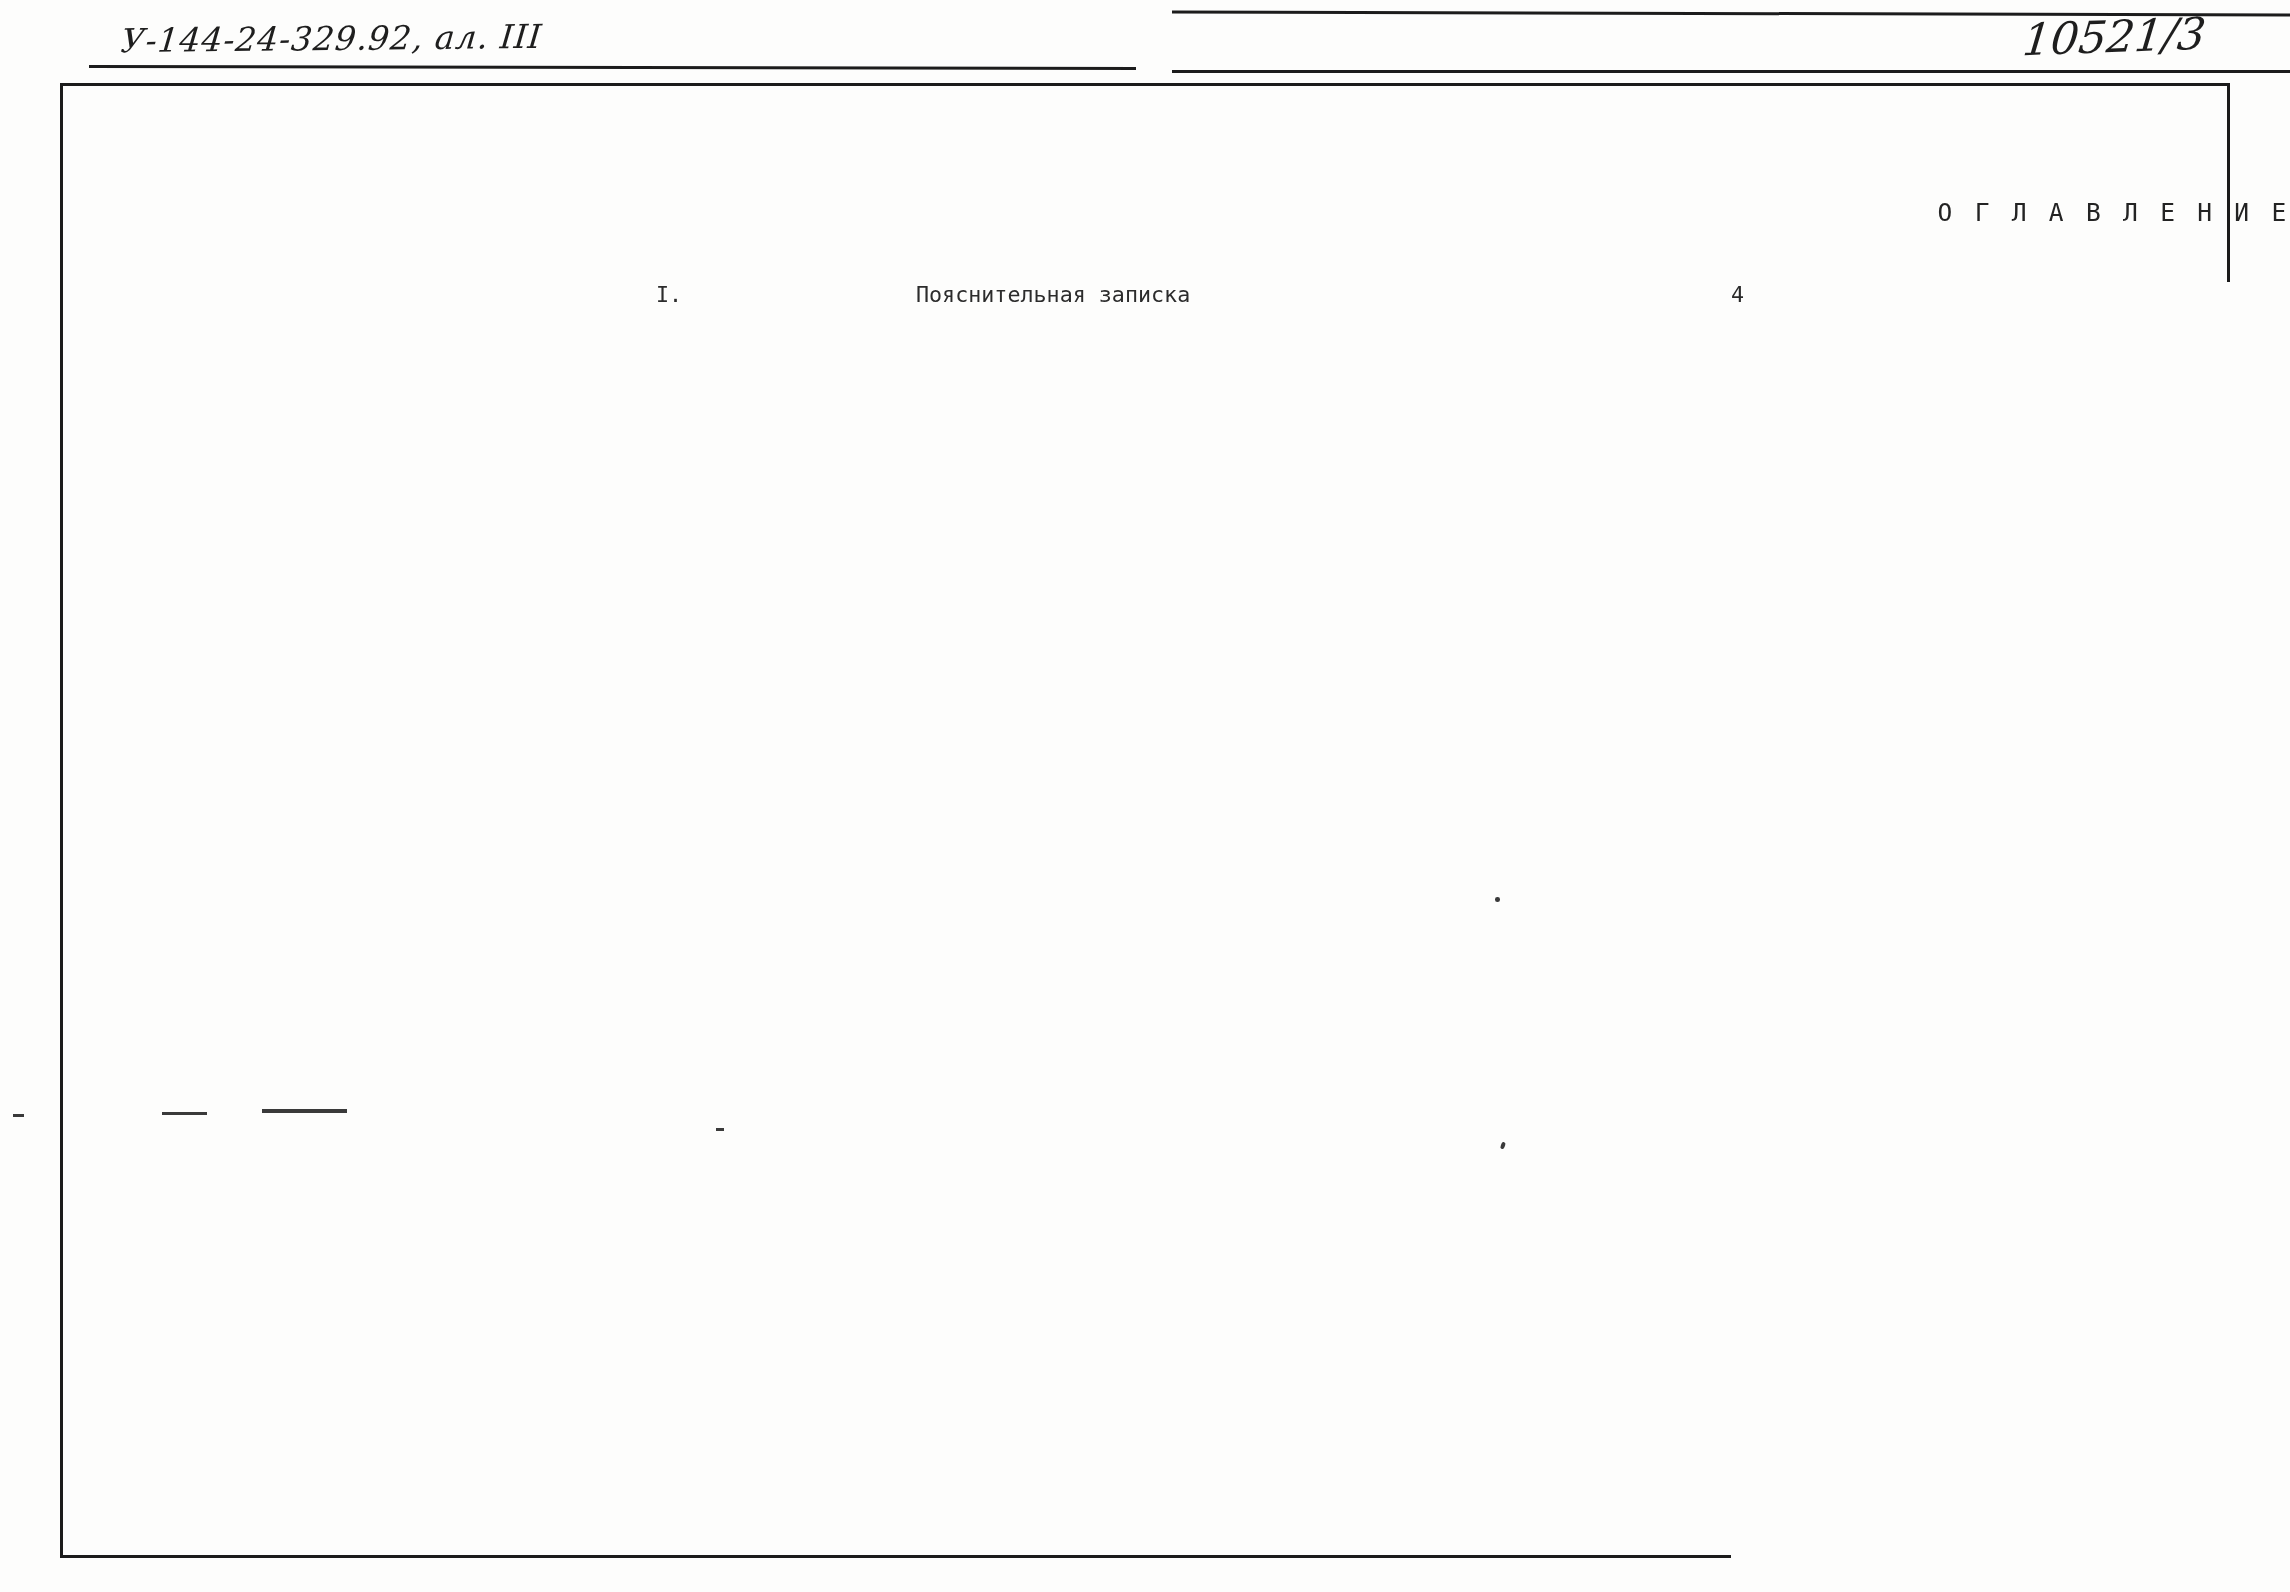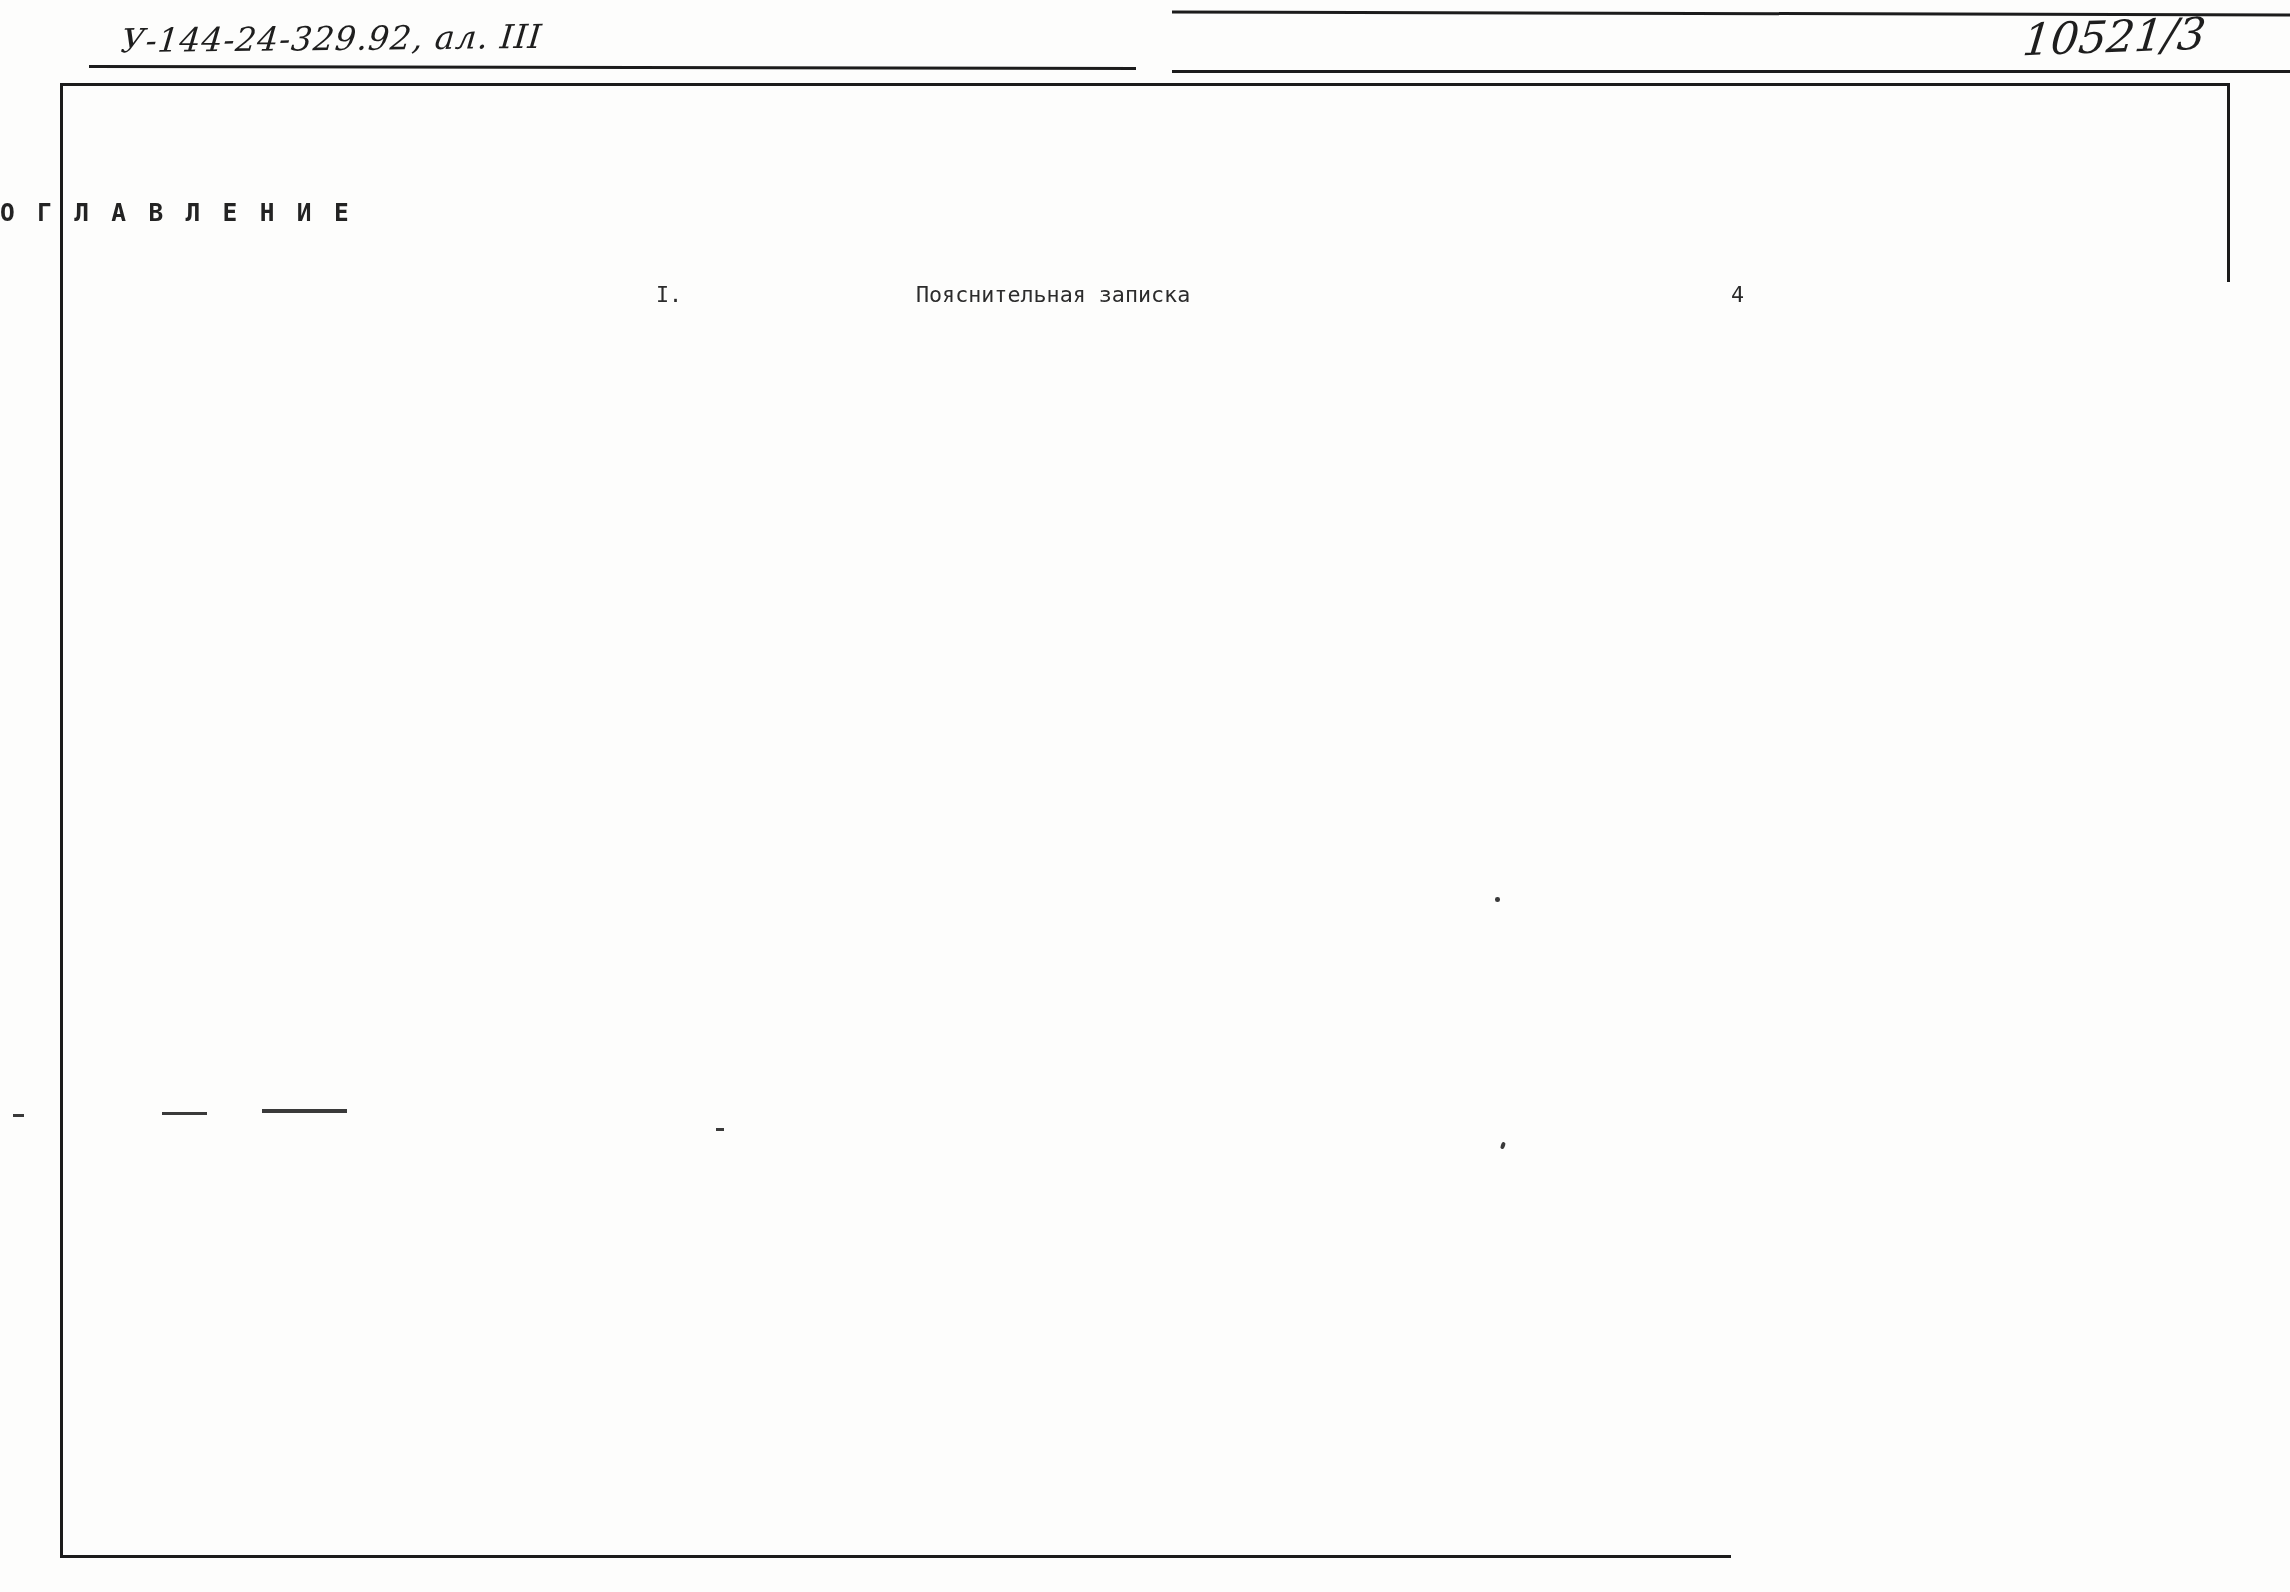--- a/index.html
+++ b/index.html
@@ -55,23 +55,23 @@
     top: 83px;
     width: 2164px;
     height: 1469px;
     border: 3.8px solid #1b1b1b;
   }
   .doc-title {
     position: absolute;
     left: 0;
     top: 198px;
     width: 2290px;
-    text-align: left;
+    text-align: right;
     font-size: 24.5px;
-    font-weight: bold;
+    font-weight: normal;
     letter-spacing: 3.8px;
     color: #232323;
   }
   
   .rows {
     position: absolute;
     left: 656px;
     top: 282px;
     width: 1412px;
   }

